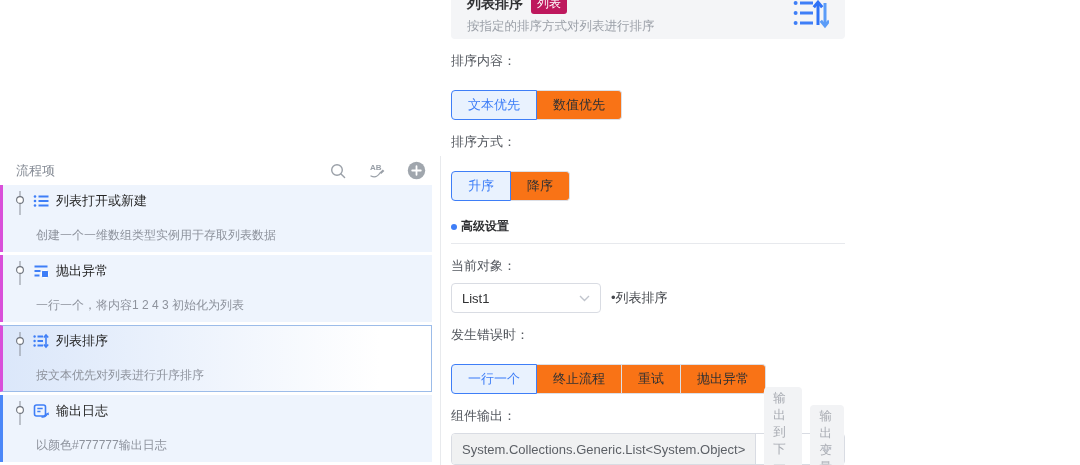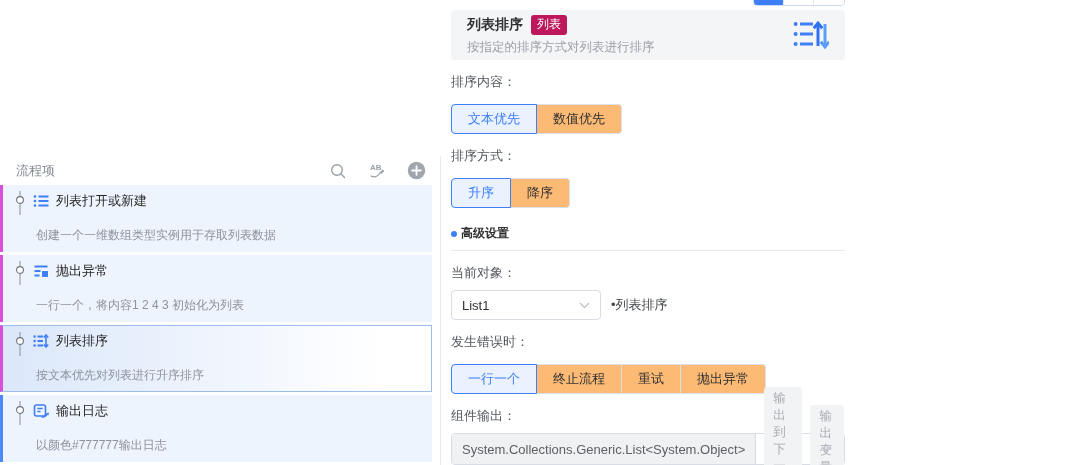--- a/index.html
+++ b/index.html
@@ -42,23 +42,23 @@
 
   .card { margin-top:4px; height:50px; background:#f4f5f7; border-radius:4px;
           display:flex; align-items:center; padding:0 16px; }
   .card-text { flex:1; }
   .card-title-row { display:flex; align-items:center; gap:8px; }
   .card-title { font-size:14px; font-weight:bold; color:#303133; }
   .badge { font-size:12px; color:#fff; border-radius:3px; padding:1px 6px 2px; background:#52c41a; }
   .card-desc { font-size:12.5px; color:#9ba0a8; margin-top:4px; }
 
   .form-label { font-size:13px; color:#54585f; margin-top:13px; }
-  .seg-group { display:flex; margin-top:13px; }
+  .seg-group { display:flex; margin-top:20px; }
   .seg-btn { height:30px; line-height:28px; padding:0 16px; font-size:13px; color:#303133;
-             background:#fdba74; border:1px solid #dcdfe6; border-left:none; cursor:pointer; }
+             background:#f97316; border:1px solid #dcdfe6; border-left:none; cursor:pointer; }
   .seg-btn:first-child { border-left:1px solid #dcdfe6; border-radius:4px 0 0 4px; }
   .seg-btn:last-child { border-radius:0 4px 4px 0; }
   .seg-btn.active { color:#3e7ef7; background:#e9f2fe; border:1px solid #3e7ef7; }
 
   .adv-header { margin-top:17px; display:flex; align-items:center; gap:4px;
                 font-weight:bold; font-size:12px; color:#303133; }
   .adv-dot { width:6px; height:6px; border-radius:50%; background:#3e7ef7; }
   .adv-line { border:none; border-top:1px solid #e7e9ed; margin:8px 0 0 0; }
 
   .obj-row { display:flex; align-items:center; margin-top:8px; gap:10px; }

